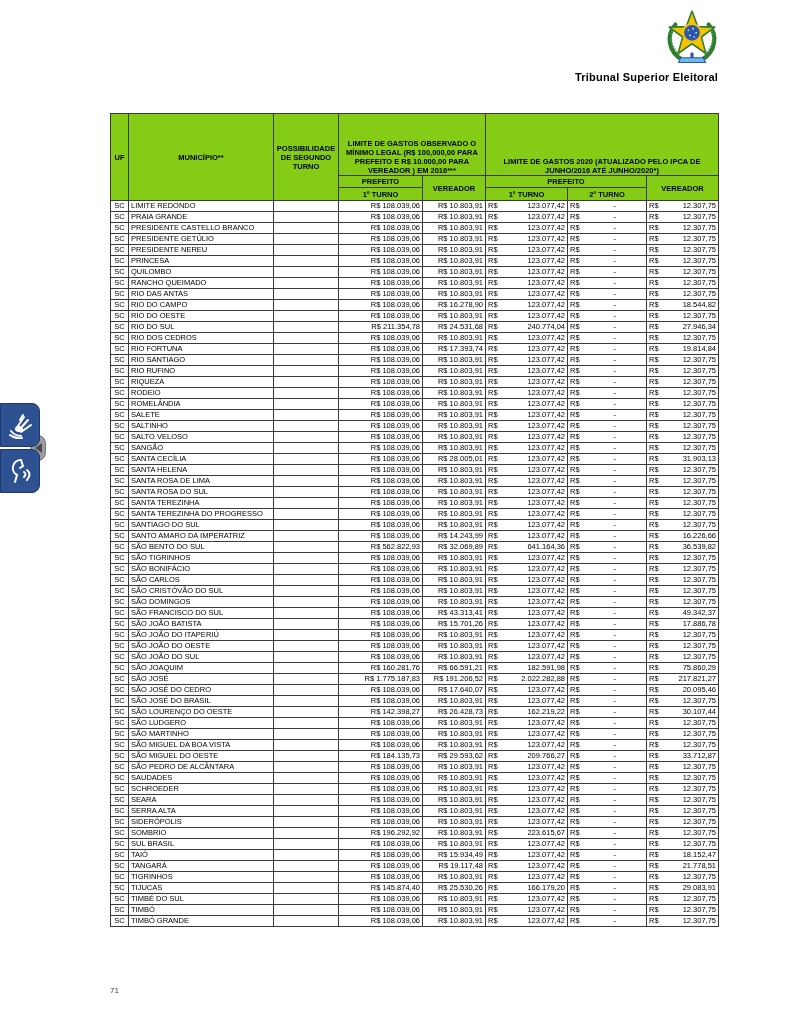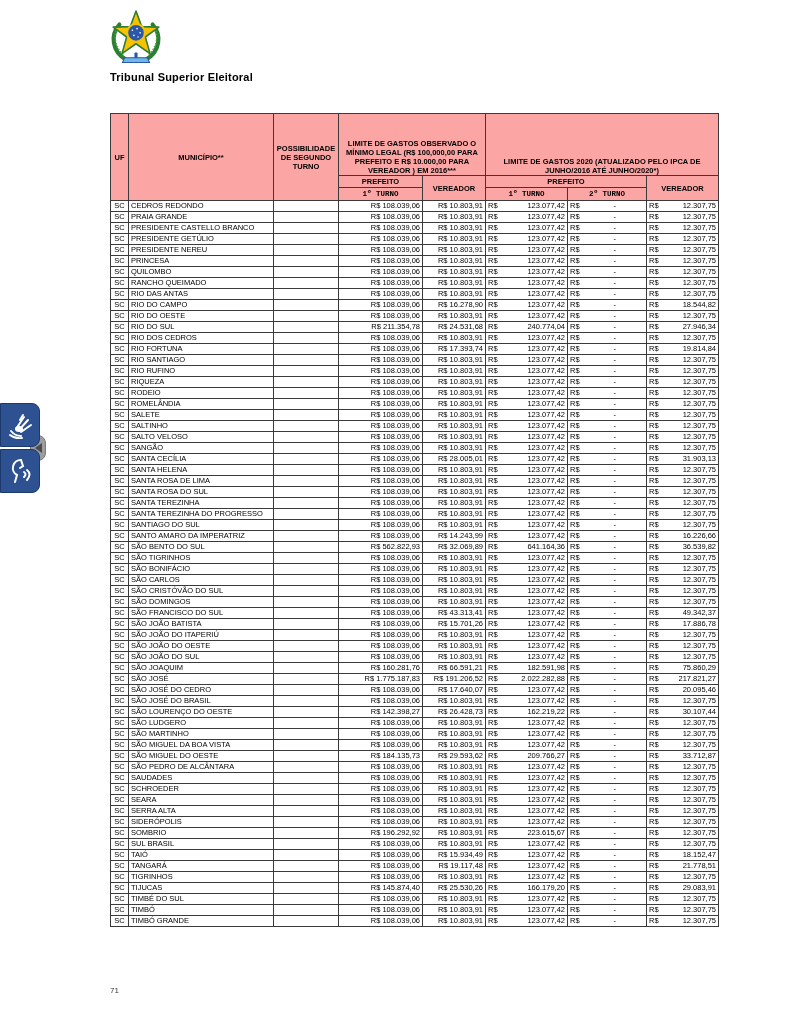--- a/index.html
+++ b/index.html
@@ -1,39 +1,39 @@
 <!DOCTYPE html>
 <html><head>
 <meta charset="utf-8">
 <style>
   html,body{margin:0;padding:0;}
   body{
     width:791px;height:1024px;position:relative;background:#ffffff;
     font-family:"Liberation Sans", sans-serif;color:#000;overflow:hidden;
   }
   
-  .doc-header{position:absolute;left:110px;top:10px;width:608px;text-align:left;}
+  .doc-header{position:absolute;left:110px;top:10px;width:608px;text-align:right;}
   .crest{display:inline-block;}
   .org-name{font-size:11px;font-weight:bold;margin-top:3px;letter-spacing:.2px;}
   
   table.limits{
     position:absolute;left:110px;top:113px;width:608px;
     border-collapse:collapse;table-layout:fixed;font-size:7.5px;
   }
   table.limits th,table.limits td{
     border:1px solid #3a3a3a;padding:0 2px;overflow:hidden;white-space:nowrap;
     height:10px;line-height:10px;
   }
   table.limits th{
-    background:#fca5a5;font-weight:bold;text-align:center;
+    background:#84cc16;font-weight:bold;text-align:center;
     white-space:normal;line-height:9px;
   }
   tr.h-group th{height:61px;}
   tr.h-sub1 th{height:11px;}
-  tr.h-sub2 th{height:12px;font-family:Liberation Mono, monospace;}
+  tr.h-sub2 th{height:12px;}
   th.grp{vertical-align:bottom;padding-bottom:3px;margin-top:12px;}
   td.c-uf{text-align:center;}
   td.c-mun{text-align:left;}
   td.c-p16,td.c-v16{text-align:right;}
   .money{display:flex;justify-content:space-between;align-items:baseline;}
   .money .cur{text-align:left;}
   .money .val{text-align:right;}
   .money .val.dash{padding-right:28px;}
   
   .page-number{position:absolute;left:110px;top:986px;width:608px;text-align:left;
@@ -104,21 +104,21 @@
     </tr>
     <tr class="h-sub2">
       <th>1º TURNO</th>
       <th>1º TURNO</th>
       <th>2º TURNO</th>
     </tr>
   </thead>
   <tbody>
       <tr>
         <td class="c-uf">SC</td>
-        <td class="c-mun">CEDROS REDONDO</td>
+        <td class="c-mun">LIMITE REDONDO</td>
         <td class="c-poss"></td>
         <td class="c-p16">R$ 108.039,06</td>
         <td class="c-v16">R$ 10.803,91</td>
         <td class="c-t1">
           <div class="money">
             <span class="cur">R$</span>
             <span class="val">123.077,42</span>
           </div>
         </td>
         <td class="c-t2">

